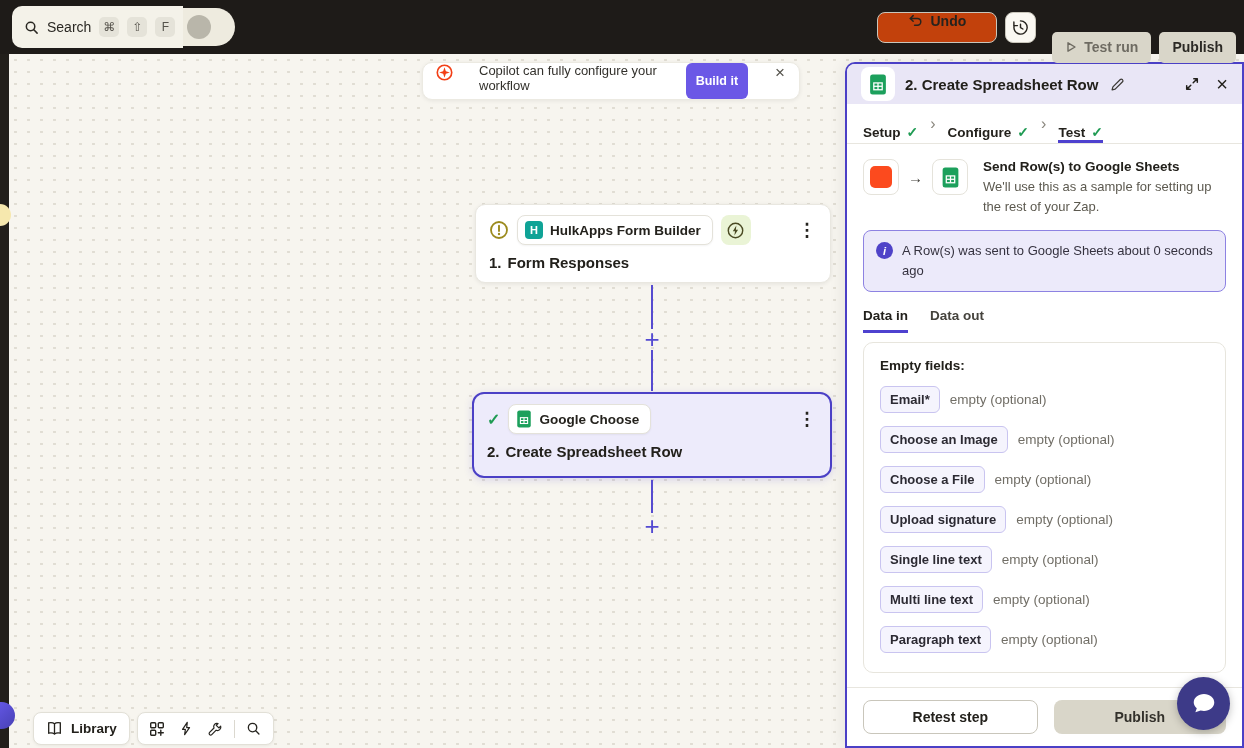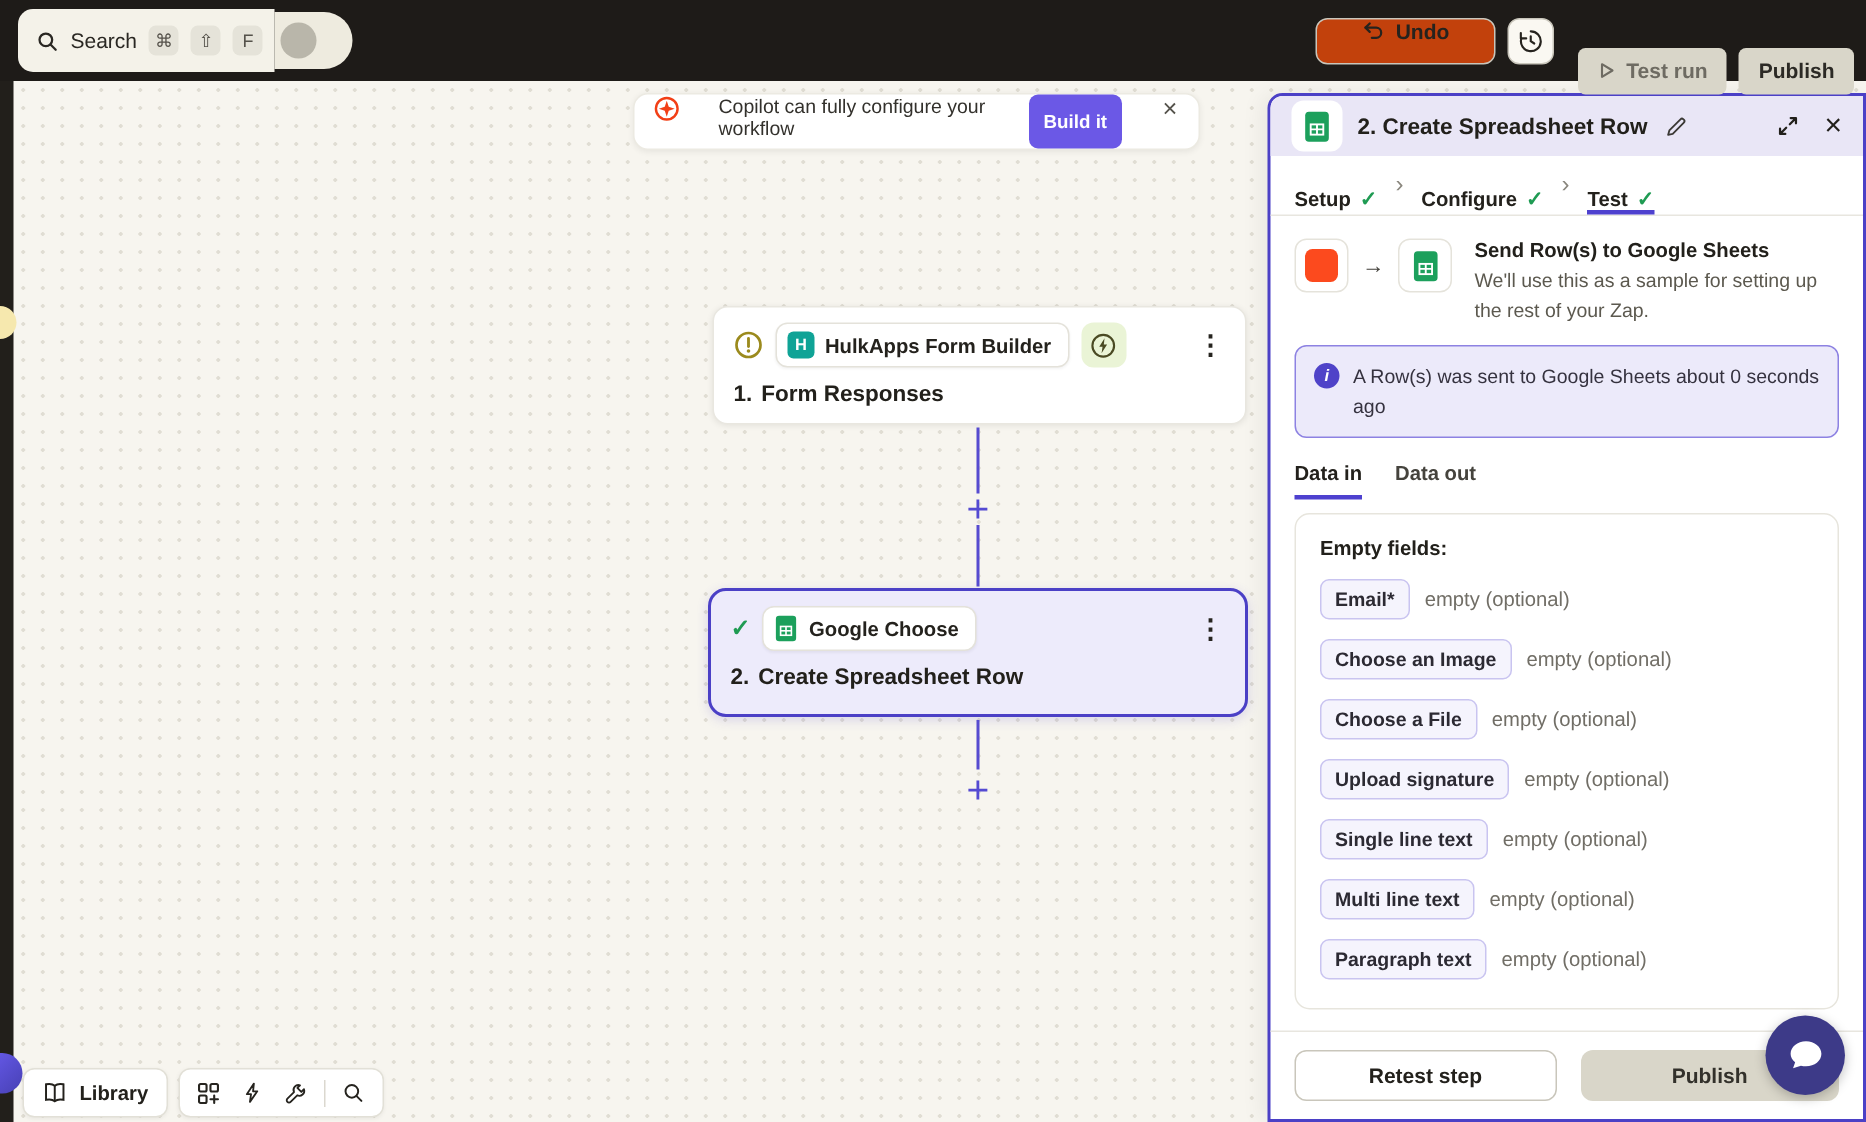--- a/index.html
+++ b/index.html
@@ -48,21 +48,21 @@
   .node-title { margin-top:9px; font-size:15px; color:#22201b; display:flex; gap:6px; }
   .node-num { font-weight:700; } .node-name { font-weight:600; }
   .check { color:#1f9b53; font-size:16px; font-weight:700; }
 
   .vline { position:absolute; width:2px; background:#564bd0; left:642px; }
   .vl1 { top:231px; height:44px; } .vl2 { top:296px; height:41px; }
   .vl3 { top:426px; height:33px; }
   .plus { position:absolute; left:631px; color:#544ad2; font-size:26px; font-weight:400; line-height:20px; width:24px; text-align:center; cursor:pointer; }
   .plus1 { top:275px; } .plus2 { top:462px; }
 
-  .toolbar-left { position:absolute; left:6px; top:658px; display:flex; gap:7px; }
+  .toolbar-left { position:absolute; left:24px; top:658px; display:flex; gap:7px; }
   .btn-library { display:flex; align-items:center; gap:8px; background:#fff; border:1px solid #e2e0d7; border-radius:8px; height:33px; padding:0 12px; font-size:13.5px; font-weight:600; color:#23211c; box-shadow:0 1px 3px rgba(0,0,0,.06); cursor:pointer; }
   .tool-group { display:flex; align-items:center; background:#fff; border:1px solid #e2e0d7; border-radius:8px; height:33px; padding:0 5px; box-shadow:0 1px 3px rgba(0,0,0,.06); }
   .tool-btn { width:29px; height:29px; display:flex; align-items:center; justify-content:center; color:#26241f; border-radius:6px; cursor:pointer; }
   .tool-div { width:1px; height:18px; background:#dbd8cf; margin:0 4px; }
 
   
   .panel { position:absolute; left:845px; top:62px; right:0; bottom:0; background:#fff; border:2px solid #4b40c6; border-radius:10px 0 0 0; z-index:35; display:flex; flex-direction:column; box-shadow:-4px 0 14px rgba(0,0,0,.06); }
   .p-header { height:40px; background:#e9e6f6; border-radius:8px 0 0 0; display:flex; align-items:center; gap:10px; padding:0 14px; flex:none; }
   .sheets-box { width:34px; height:34px; background:#fff; border-radius:8px; display:flex; align-items:center; justify-content:center; }
   .p-title { font-size:15px; font-weight:700; color:#22201b; }

